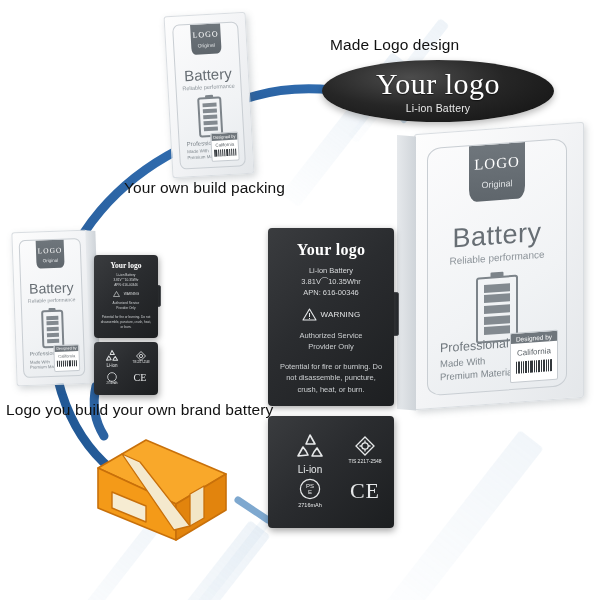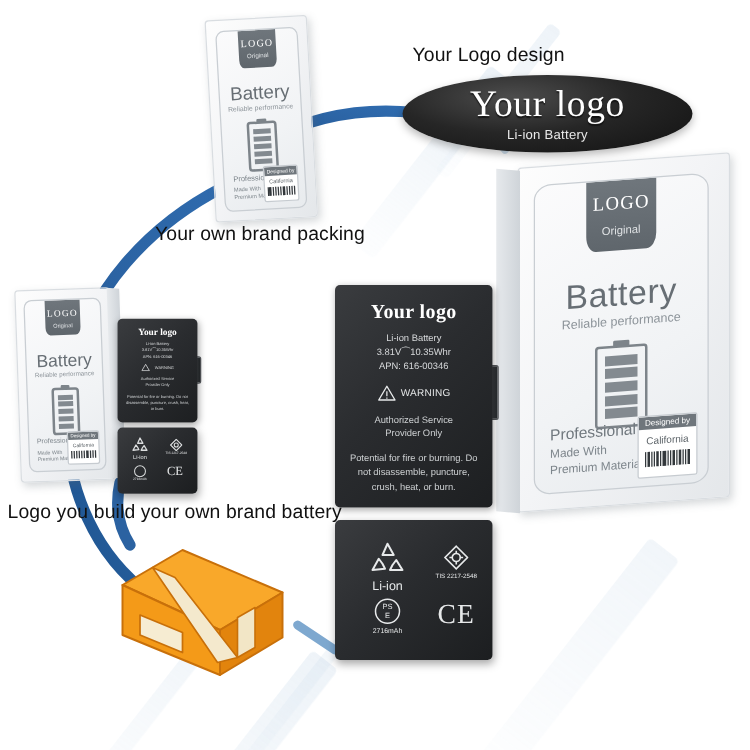--- a/index.html
+++ b/index.html
@@ -194,22 +194,22 @@
         <stop offset="100%" stop-color="#2f6bae"></stop>
       </linearGradient>
     </defs>
     <path d="M112,470 C64,430 44,360 56,300 C70,232 120,180 178,150" fill="none" stroke="url(#blu)" stroke-width="9" stroke-linecap="round"></path>
     <path d="M214,112 C252,92 292,86 332,90" fill="none" stroke="url(#blu)" stroke-width="9" stroke-linecap="round"></path>
     <path d="M96,386 C92,404 94,420 104,436" fill="none" stroke="#2b62a1" stroke-width="9" stroke-linecap="round"></path>
     <path d="M238,500 L268,520" fill="none" stroke="#7ea8cf" stroke-width="7" stroke-linecap="round"></path>
     <path d="M384,96 L404,120" fill="none" stroke="#cfe0ee" stroke-width="6" stroke-linecap="round"></path>
   </svg>
 
-  <div class="caption" id="cap-logo">Your Logo design</div>
-  <div class="caption" id="cap-pack">Your own brand packing</div>
+  <div class="caption" id="cap-logo">Made Logo design</div>
+  <div class="caption" id="cap-pack">Your own build packing</div>
   <div class="caption" id="cap-build">Logo you build your own brand battery</div>
 
   <div class="logo-oval">
     <div class="big">Your logo</div>
     <div class="sub">Li-ion Battery</div>
   </div>
 
   <div class="pack" id="pack-big">
     <div class="side"></div>
     <div class="inner">

